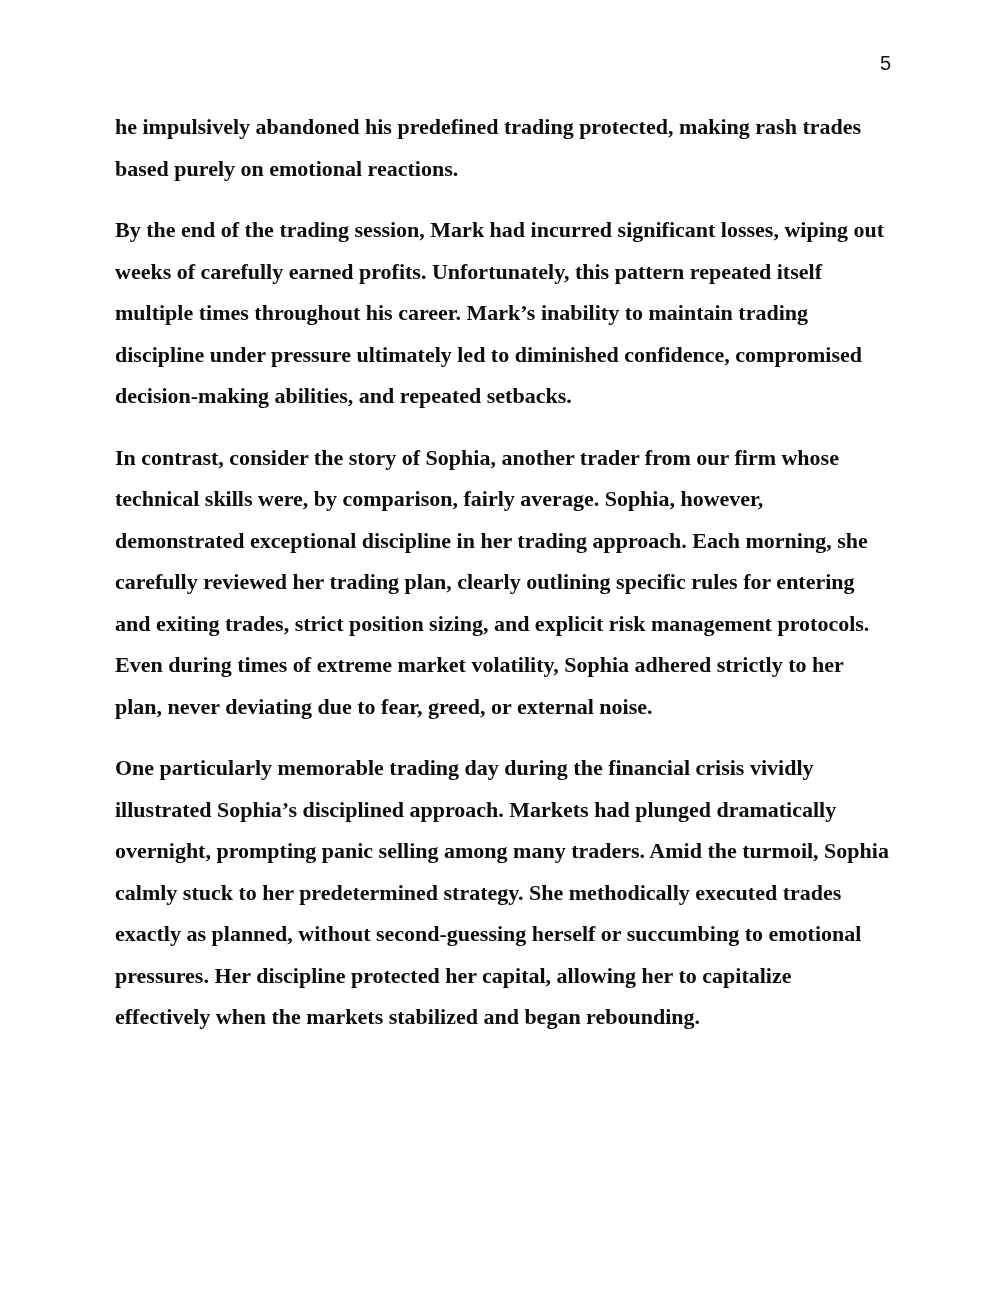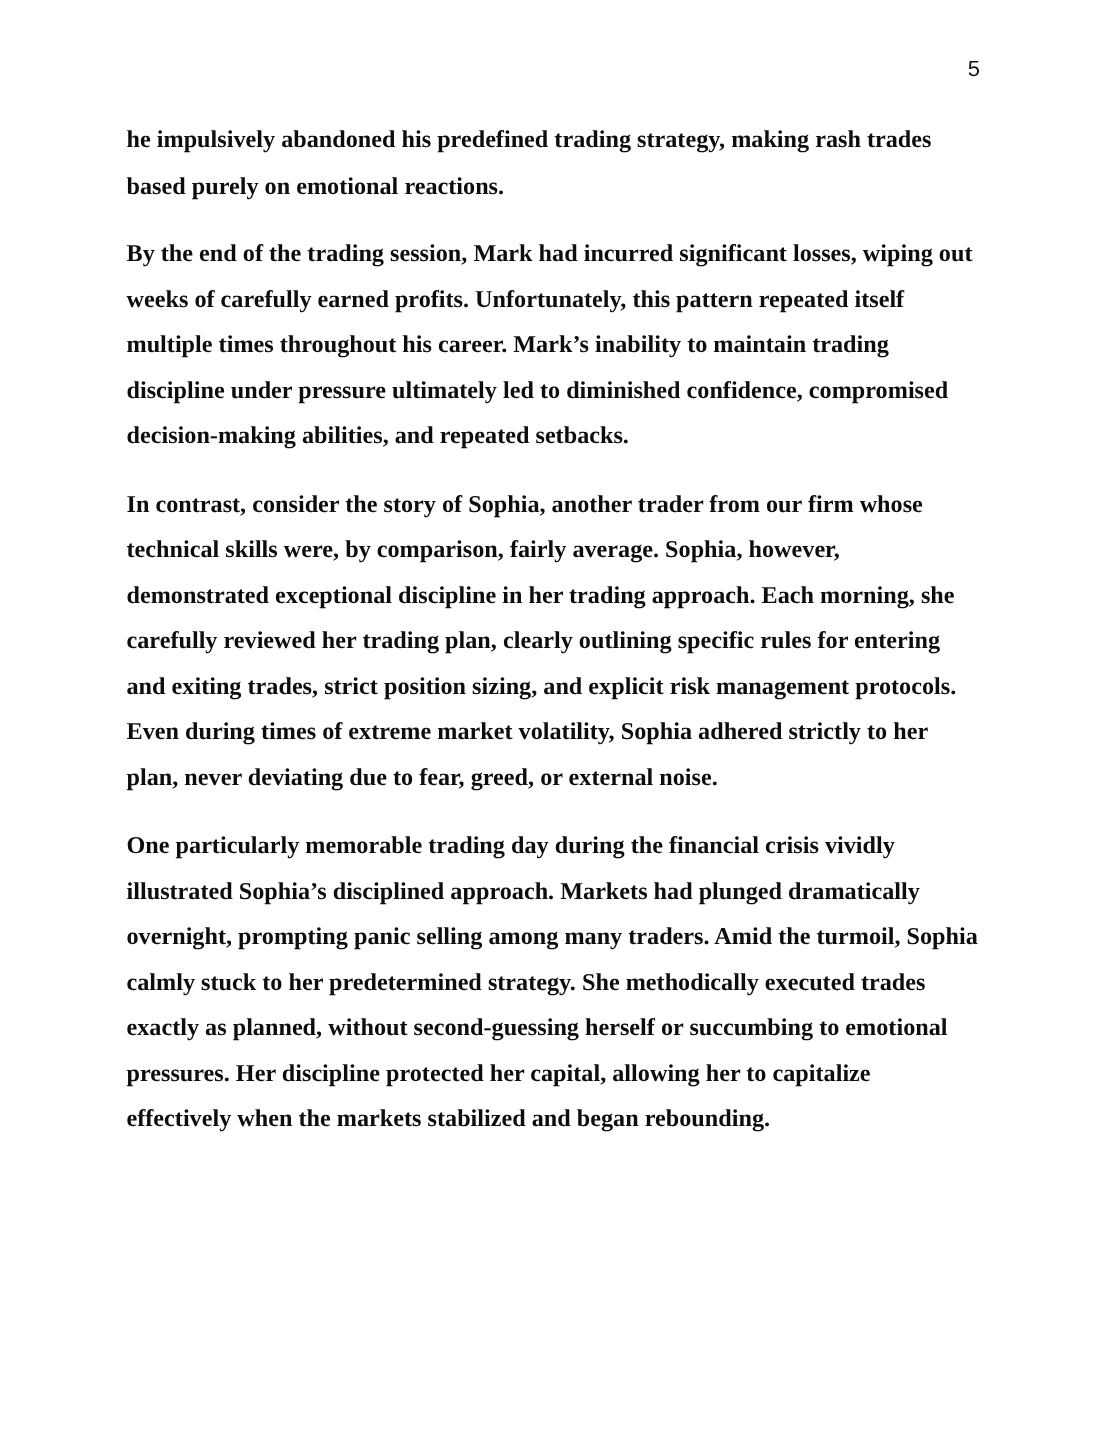--- a/index.html
+++ b/index.html
@@ -38,18 +38,18 @@
     text-align: left;
     margin: 0 0 20px 0;
   }
 </style>
 </head>
 <body>
 
 <div class="page">
   <div class="page-number">5</div>
   <div class="content">
-    <p class="body-para">he impulsively abandoned his predefined trading strategy, making rash trades based purely on emotional reactions.</p>
+    <p class="body-para">he impulsively abandoned his predefined trading protected, making rash trades based purely on emotional reactions.</p>
     <p class="body-para">By the end of the trading session, Mark had incurred significant losses, wiping out weeks of carefully earned profits. Unfortunately, this pattern repeated itself multiple times throughout his career. Mark’s inability to maintain trading discipline under pressure ultimately led to diminished confidence, compromised decision-making abilities, and repeated setbacks.</p>
     <p class="body-para">In contrast, consider the story of Sophia, another trader from our firm whose technical skills were, by comparison, fairly average. Sophia, however, demonstrated exceptional discipline in her trading approach. Each morning, she carefully reviewed her trading plan, clearly outlining specific rules for entering and exiting trades, strict position sizing, and explicit risk management protocols. Even during times of extreme market volatility, Sophia adhered strictly to her plan, never deviating due to fear, greed, or external noise.</p>
     <p class="body-para">One particularly memorable trading day during the financial crisis vividly illustrated Sophia’s disciplined approach. Markets had plunged dramatically overnight, prompting panic selling among many traders. Amid the turmoil, Sophia calmly stuck to her predetermined strategy. She methodically executed trades exactly as planned, without second-guessing herself or succumbing to emotional pressures. Her discipline protected her capital, allowing her to capitalize effectively when the markets stabilized and began rebounding.</p>
   </div>
 </div>
 
 </body></html>

